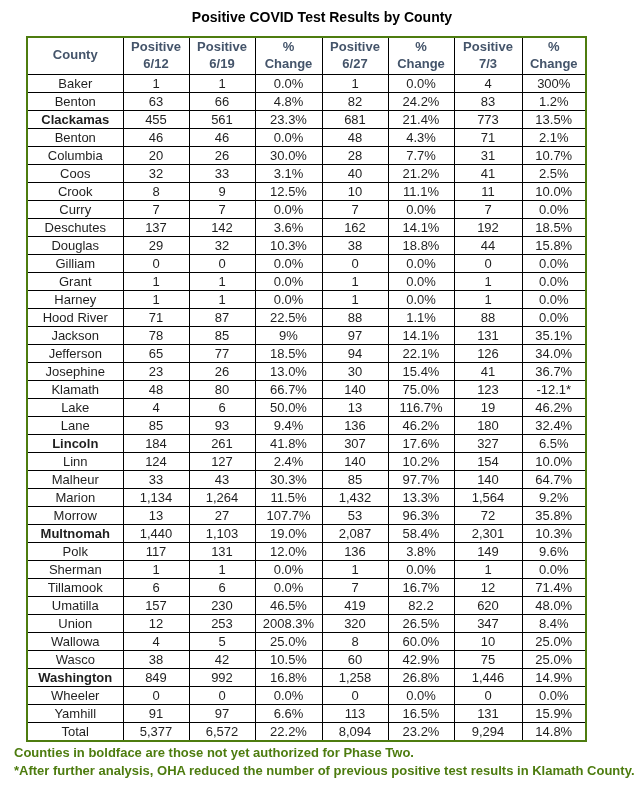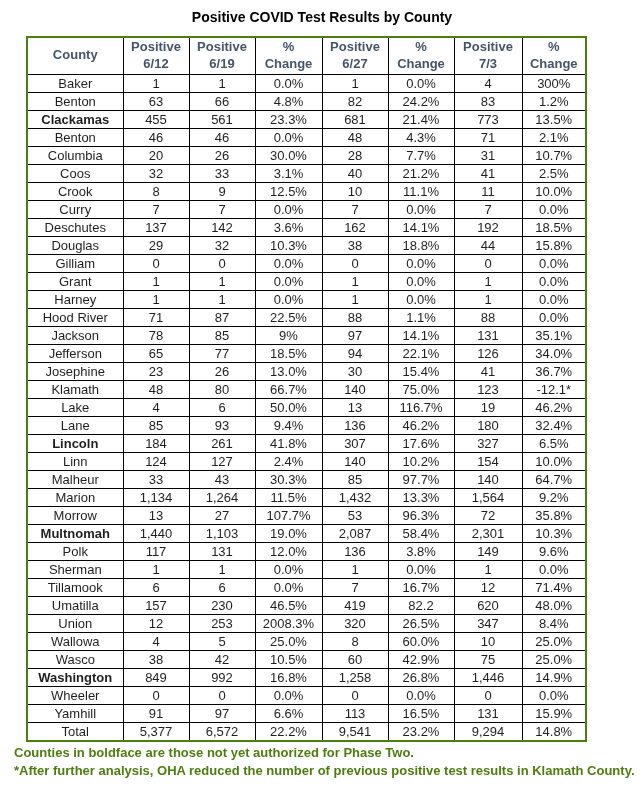--- a/index.html
+++ b/index.html
@@ -459,21 +459,21 @@
           <td>113</td>
           <td>16.5%</td>
           <td>131</td>
           <td>15.9%</td>
         </tr>
         <tr>
           <td>Total</td>
           <td>5,377</td>
           <td>6,572</td>
           <td>22.2%</td>
-          <td>9,541</td>
+          <td>8,094</td>
           <td>23.2%</td>
           <td>9,294</td>
           <td>14.8%</td>
         </tr>
       </tbody>
   </table>
 
   <div class="footnotes">
     <p><span>Counties in </span><strong>boldface</strong><span> are those not yet authorized for Phase Two.</span></p>
     <p>*After further analysis, OHA reduced the number of previous positive test results in Klamath County.</p>

